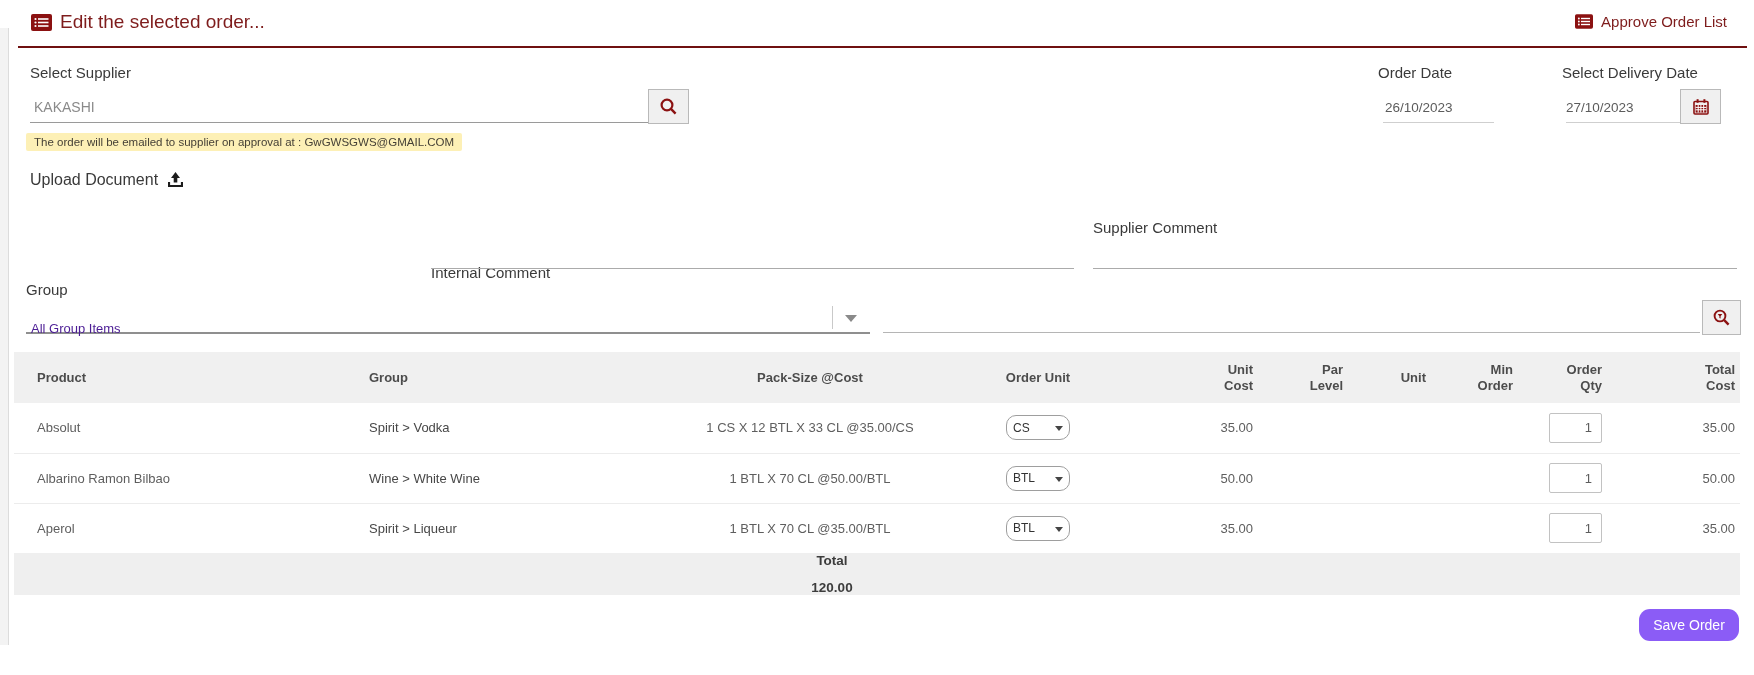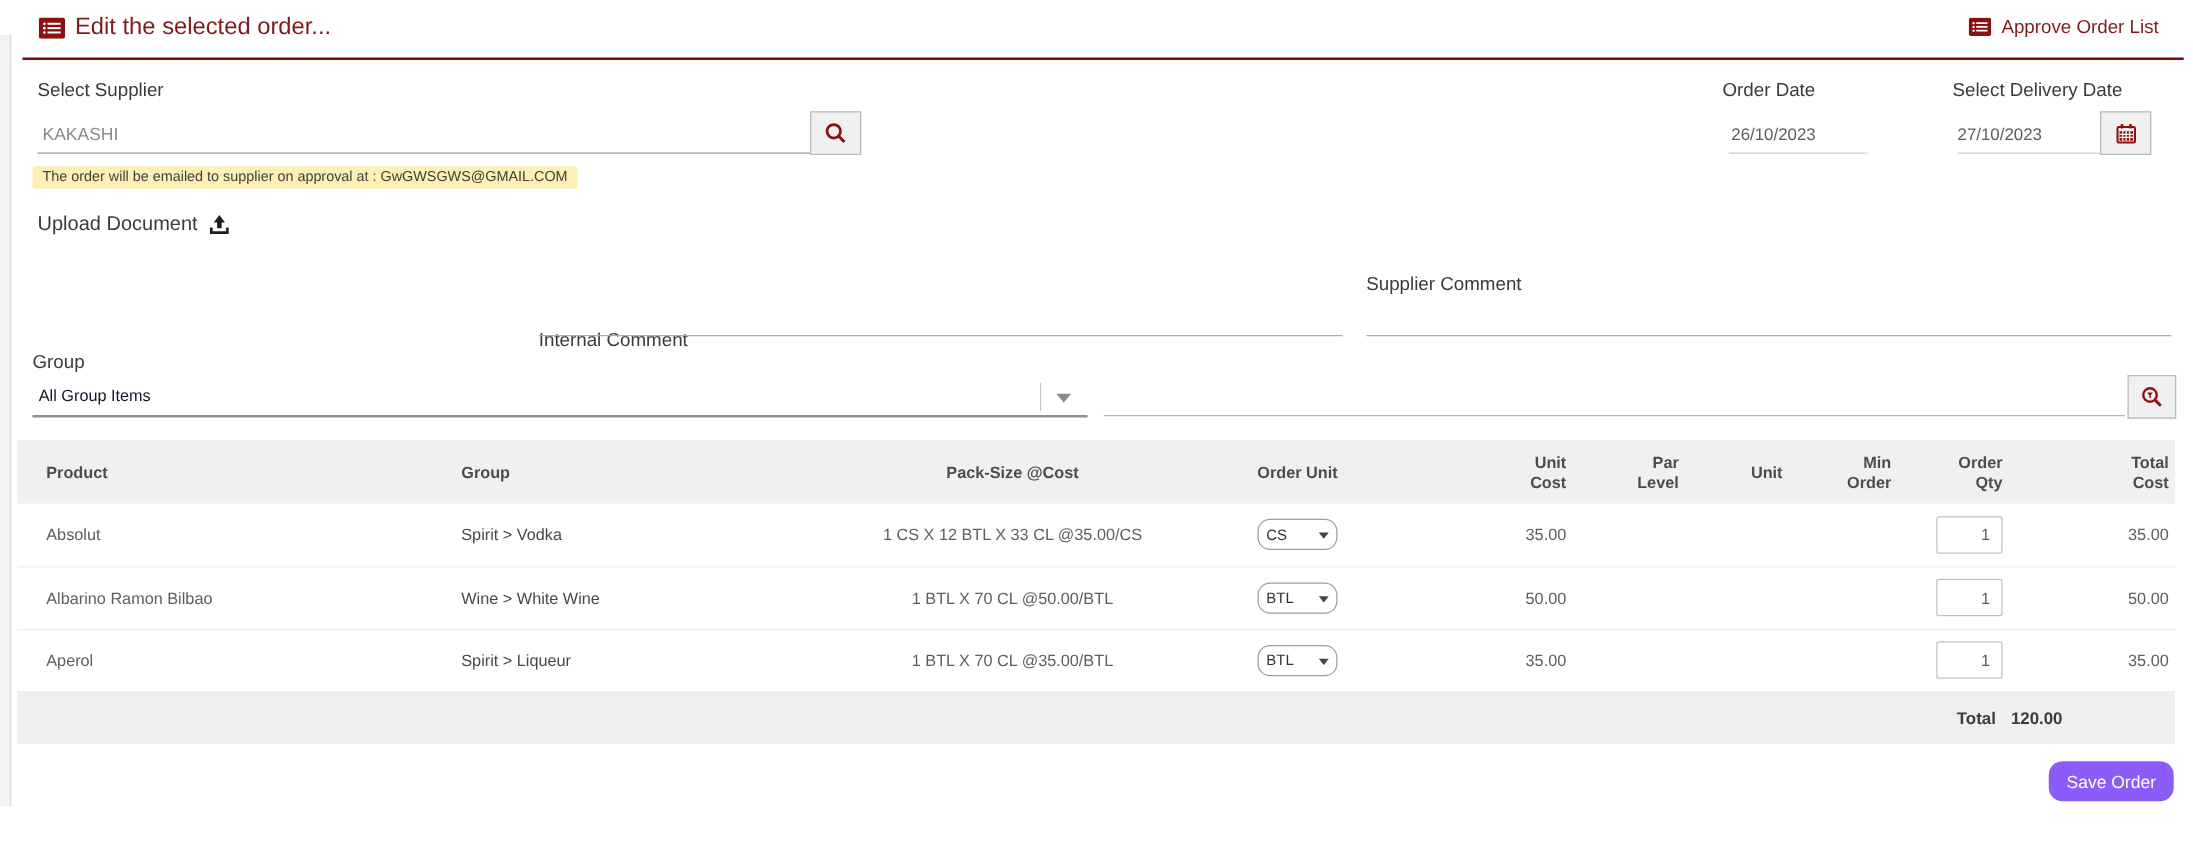--- a/index.html
+++ b/index.html
@@ -50,21 +50,21 @@
   .comment-input { position:absolute; height:28px; top:241px; border:none; outline:none;
                    border-bottom:1px solid #ababab; background:transparent; font-size:13px; color:#555;
                    font-family:"Liberation Sans", sans-serif; }
   .int-comment-input { left:431px; width:643px; }
   .sup-comment-input { left:1093px; width:644px; }
 
   
   .group-label { position:absolute; left:26px; top:281px; }
   .group-select { position:absolute; left:26px; top:303px; width:844px; height:31px;
                   border-bottom:2px solid #8f8f8f; cursor:pointer; }
-  .group-select .sel-text { position:absolute; left:5px; top:6px; font-size:13px; color:#0f172a; }
+  .group-select .sel-text { position:absolute; left:5px; top:18px; font-size:13px; color:#4c1d95; }
   .group-select .divider { position:absolute; right:37px; top:3px; width:1px; height:23px; background:#c9c9c9; }
   .group-select .caret { position:absolute; right:13px; top:12px; width:0; height:0;
                          border-left:6px solid transparent; border-right:6px solid transparent;
                          border-top:7px solid #8a8a8a; }
   .group-search-input { position:absolute; left:883px; top:305px; width:817px; height:28px;
                         border:none; outline:none; border-bottom:1px solid #b5b5b5; background:transparent;
                         font-size:13px; color:#555; font-family:"Liberation Sans", sans-serif; }
   .group-search-btn { left:1702px; top:300px; width:39px; height:35px; }
 
   
@@ -88,21 +88,21 @@
   .unit-select { display:inline-flex; align-items:center; justify-content:space-between;
                  width:64px; height:25px; border:1px solid #9e9e9e; border-radius:10px; background:#fff;
                  padding:0 6px; cursor:pointer; font-size:12px; color:#333; }
   .unit-select .chev { width:0; height:0; border-left:4px solid transparent;
                        border-right:4px solid transparent; border-top:5px solid #444; margin-top:2px; }
   .qty-input { width:53px; height:30px; border:1px solid #c2c2c2; border-radius:2px; text-align:right;
                padding-right:9px; font-size:13px; color:#5e5e5e; outline:none;
                font-family:"Liberation Sans", sans-serif; }
 
   .table-footer { position:absolute; left:14px; top:553px; width:1726px; height:42px; background:#efefef;
-                  display:flex; align-items:center; justify-content:flex-end; padding-right:90px; gap:12px; }
+                  display:flex; align-items:center; justify-content:flex-end; padding-right:90px; gap:12px;flex-direction:column; }
   .table-footer .t-lbl { font-weight:bold; font-size:13.5px; color:#3c3c3c; }
   .table-footer .t-val { font-weight:bold; font-size:13.5px; color:#3c3c3c; }
 
   .save-btn { position:absolute; left:1639px; top:609px; width:100px; height:32px; background:#8b5cf6;
               color:#fff; border:none; font-size:14px; cursor:pointer; border-radius:11px;
               font-family:"Liberation Sans", sans-serif; }
 
   svg { display:block; }
 </style>
 </head>

